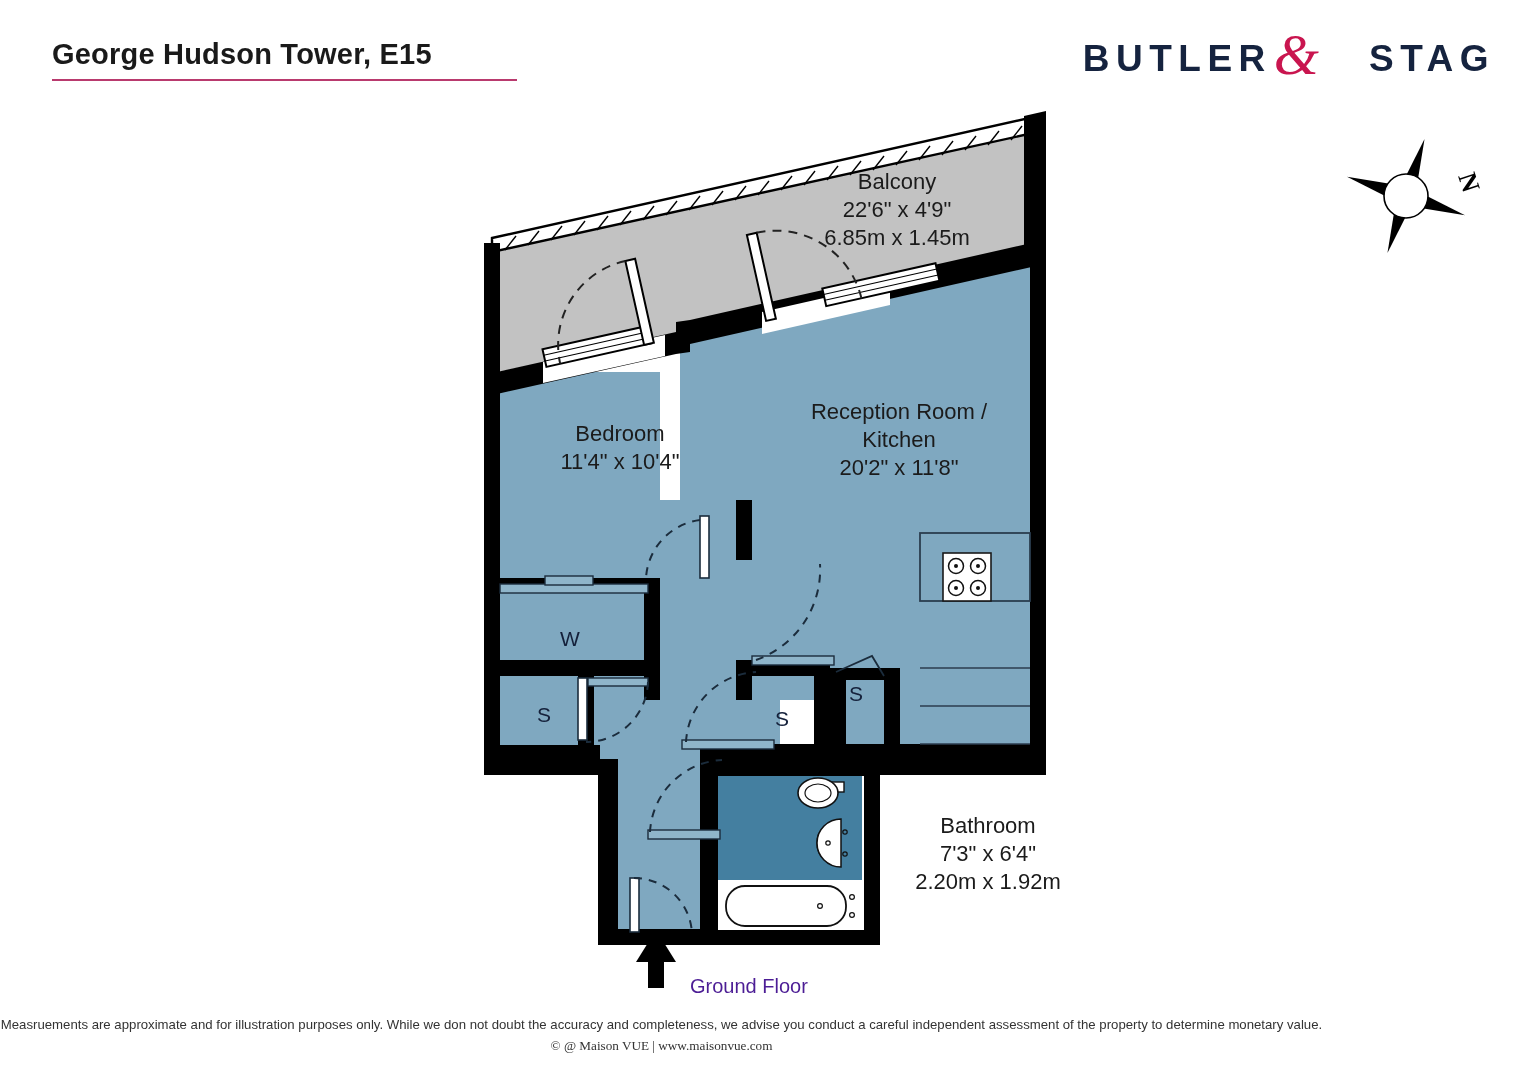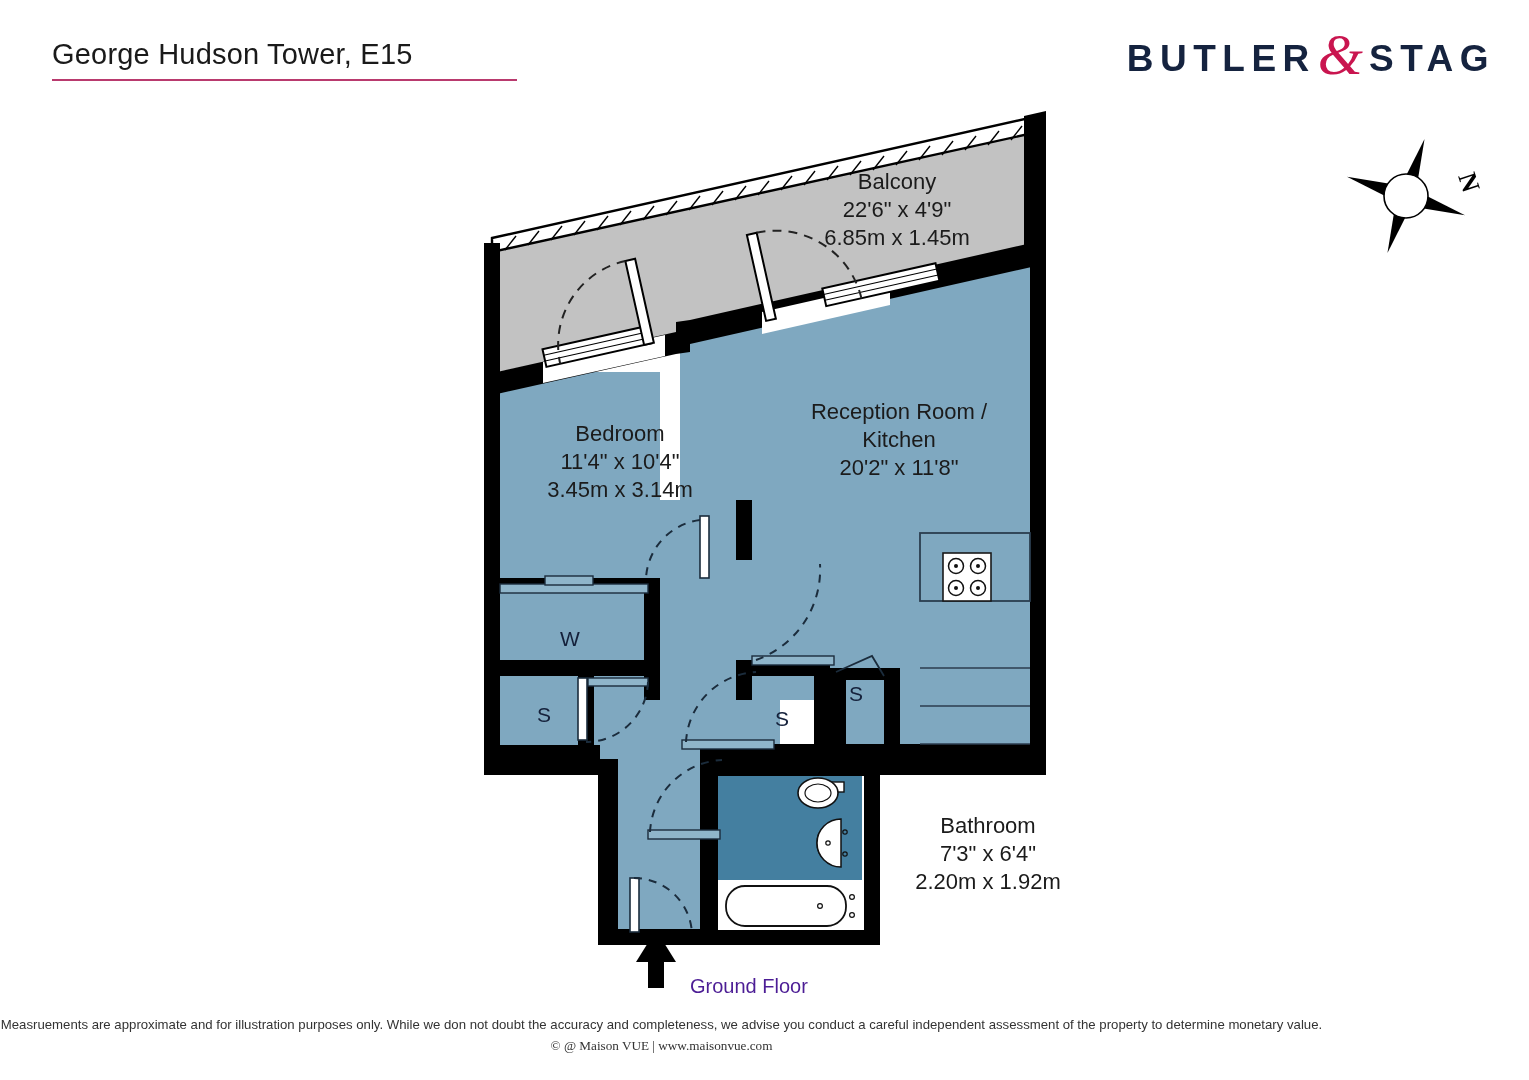--- a/index.html
+++ b/index.html
@@ -7,39 +7,40 @@
     width: 1529px; height: 1080px;
     background: #ffffff;
     font-family: "Liberation Sans", sans-serif;
     overflow: hidden;
   }
   #page { position: relative; width: 1529px; height: 1080px; background: #fff; }
 
   
   .title {
     position: absolute; left: 52px; top: 38px;
-    font-size: 29px; color: #1a1a1a; font-weight: 400;
+    font-size: 29px; color: #1a1a1a; font-weight: 700;
     letter-spacing: .2px; white-space: nowrap;
   }
   .title-rule {
     position: absolute; left: 52px; top: 79px;
     width: 465px; height: 2px; background: #b93a6e;
   }
   .subtitle {
     position: absolute; left: 52px; top: 88px;
     font-size: 16.5px; font-weight: bold; color: #111;
     letter-spacing: .1px; white-space: nowrap;
   }
 
   
   .logo { position: absolute; right: 34px; top: 36px; display: flex; align-items: center; }
   .logo-word {
     font-family: "Liberation Sans", sans-serif;
     font-size: 37px; font-weight: bold; color: #15233f;
     letter-spacing: 6.5px;
+    margin-left: 44px;
   }
   .logo-amp {
     font-family: "Liberation Serif", serif;
     font-size: 58px; color: #c9154f; font-style: italic;
     line-height: .8; margin: 0 6px 0 2px; position: relative; top: -4px;
   }
 
   
   .compass { position: absolute; left: 1336px; top: 132px; width: 150px; height: 128px; }
 
@@ -319,21 +320,20 @@
 
   <div class="lbl bal">
     <div>Balcony</div>
     <div>22'6" x 4'9"</div>
     <div>6.85m x 1.45m</div>
   </div>
 
   <div class="lbl bed">
     <div>Bedroom</div>
     <div>11'4" x 10'4"</div>
-    <div>3.45m x 3.14m</div>
   </div>
 
   <div class="lbl rec">
     <div>Reception Room /</div>
     <div>Kitchen</div>
     <div>20'2" x 11'8"</div>
   </div>
 
   <div class="lbl bath">
     <div>Bathroom</div>

